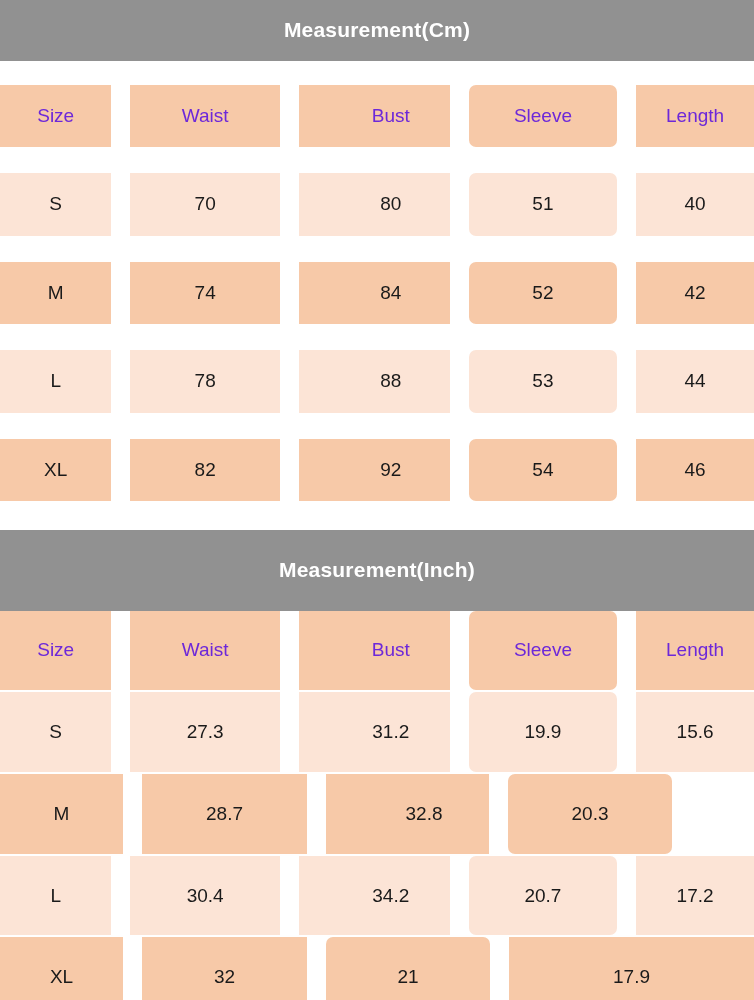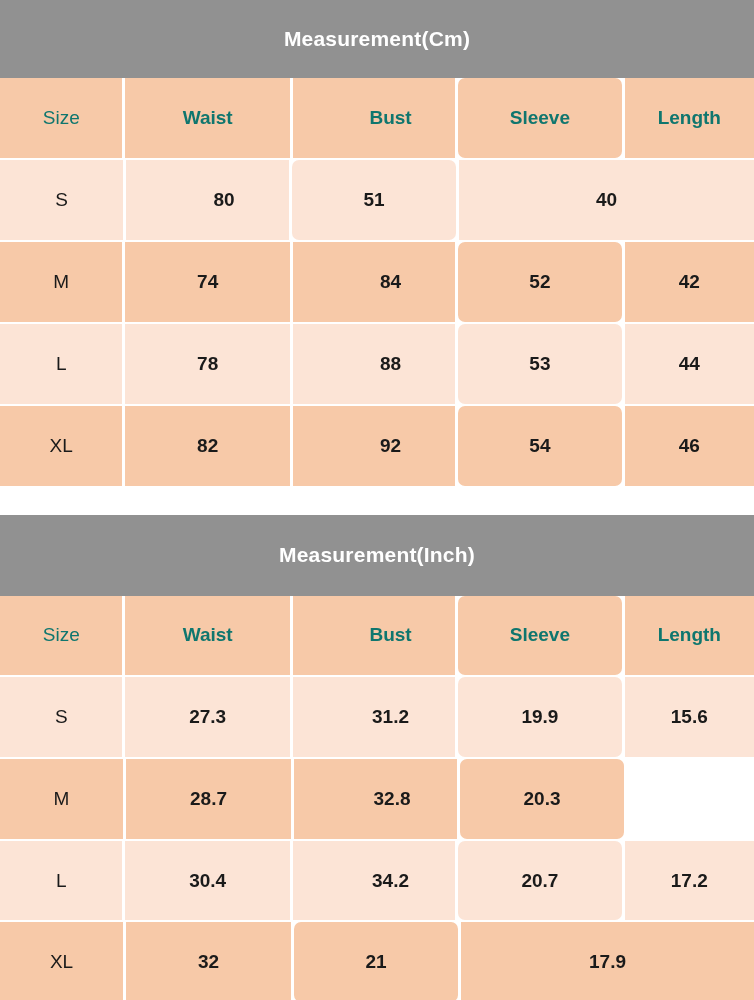--- a/index.html
+++ b/index.html
@@ -22,21 +22,21 @@
     background: #ffffff;
   }
 
   
   .size-table {
     width: 754px;
     background: #ffffff;
     display: flex;
     flex-direction: column;
   }
-  .size-table.cm   { height: 501px; }
+  .size-table.cm   { height: 501px; gap: 24px; }
   .size-table.inch { height: 487px; }
 
   
   .table-title {
     height: 78px;
     background: #919191;
     color: #ffffff;
     font-size: 21px;
     font-weight: bold;
     display: flex;
@@ -68,39 +68,38 @@
   .t-cell {
     display: flex;
     align-items: center;
     justify-content: center;
     font-size: 19px;
     color: #1a1a1a;
     box-sizing: border-box;
     background: #fce4d6;
   }
   .t-cell + .t-cell {
-    margin-left: 3px;
-    font-weight: bold;
+    margin-left: 19px;
   }
 
   
   .col-size   { width: 123px; }
   .col-waist  { width: 165px; }
   .col-bust   { width: 163px; padding-left: 33px; }
   .col-sleeve { width: 164px; border-radius: 7px; }
   .col-length { width: 130px; flex: 1 1 auto; }
 
   
   .tint-dark  .t-cell { background: #f7c9a8; }
   .tint-light .t-cell { background: #fce4d6; }
 
   .header-row .t-cell {
     background: #f7c9a8;
     font-size: 19px;
-    color: #0f766e;
+    color: #6d28d9;
   }
 
   
   .table-gap {
     height: 29px;
     background: #ffffff;
     width: 754px;
     flex: 0 0 auto;
   }
 </style>
@@ -116,20 +115,21 @@
     <div class="t-row header-row">
       <div class="t-cell col-size">Size</div>
       <div class="t-cell col-waist">Waist</div>
       <div class="t-cell col-bust">Bust</div>
       <div class="t-cell col-sleeve">Sleeve</div>
       <div class="t-cell col-length">Length</div>
     </div>
 
     <div class="t-row data-row tint-light">
       <div class="t-cell col-size">S</div>
+      <div class="t-cell col-waist">70</div>
       <div class="t-cell col-bust">80</div>
       <div class="t-cell col-sleeve">51</div>
       <div class="t-cell col-length">40</div>
     </div>
 
     <div class="t-row data-row tint-dark">
       <div class="t-cell col-size">M</div>
       <div class="t-cell col-waist">74</div>
       <div class="t-cell col-bust">84</div>
       <div class="t-cell col-sleeve">52</div>

